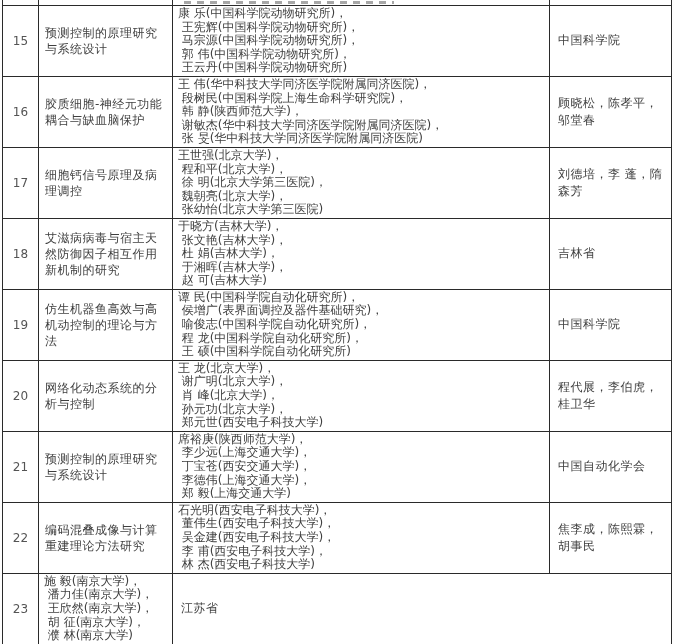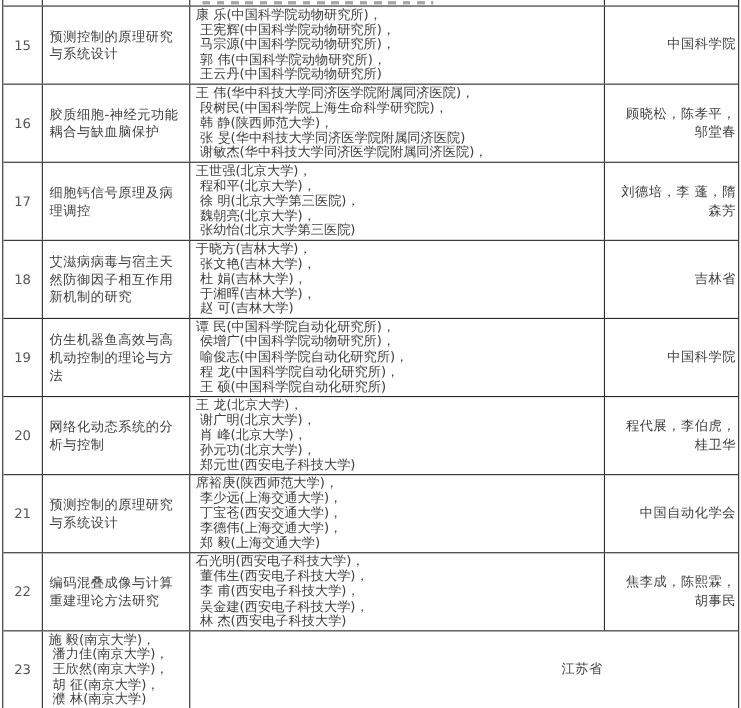--- a/index.html
+++ b/index.html
@@ -20,21 +20,21 @@
     border-bottom:1px solid #2a2a2a;
     min-height:69px;
   }
   .trow.partial-top { min-height:6px; border-bottom:1px solid #2a2a2a; }
 
   .cell {
     border-right:1px solid #2a2a2a;
     display:flex; flex-direction:column; justify-content:center;
     font-size:12px;
   }
-  .cell:last-child { border-right:none;text-align:right; }
+  .cell:last-child { border-right:none; }
 
   .cell-num { align-items:center; color:#545454; font-size:12px;text-align:right; }
   .cell-title { padding:2px 5px 2px 6px; line-height:16px; letter-spacing:0.5px; }
   .cell-people { padding:1px 2px 1px 5px; }
   .cell-people .person { line-height:13.6px; white-space:pre; overflow:hidden; }
   .cell-nominator { padding:2px 2px 2px 8px; line-height:17px; letter-spacing:0.5px; }
 
   
   .cut-fragment {
     align-self:flex-end; justify-self:start;
@@ -75,22 +75,22 @@
     <div class="cell cell-nominator">中国科学院</div>
   </div>
 
   <div class="trow">
     <div class="cell cell-num">16</div>
     <div class="cell cell-title">胶质细胞-神经元功能耦合与缺血脑保护</div>
     <div class="cell cell-people">
             <div class="person">王 伟(华中科技大学同济医学院附属同济医院)，</div>
             <div class="person"> 段树民(中国科学院上海生命科学研究院)，</div>
             <div class="person"> 韩 静(陕西师范大学)，</div>
+            <div class="person"> 谢敏杰(华中科技大学同济医学院附属同济医院)，</div>
             <div class="person"> 张 旻(华中科技大学同济医学院附属同济医院)</div>
-            <div class="person"> 谢敏杰(华中科技大学同济医学院附属同济医院)，</div>
           </div>
     <div class="cell cell-nominator">顾晓松，陈孝平，邬堂春</div>
   </div>
 
   <div class="trow">
     <div class="cell cell-num">17</div>
     <div class="cell cell-title">细胞钙信号原理及病理调控</div>
     <div class="cell cell-people">
             <div class="person">王世强(北京大学)，</div>
             <div class="person"> 程和平(北京大学)，</div>
@@ -112,21 +112,21 @@
             <div class="person"> 赵 可(吉林大学)</div>
           </div>
     <div class="cell cell-nominator">吉林省</div>
   </div>
 
   <div class="trow">
     <div class="cell cell-num">19</div>
     <div class="cell cell-title">仿生机器鱼高效与高机动控制的理论与方法</div>
     <div class="cell cell-people">
             <div class="person">谭 民(中国科学院自动化研究所)，</div>
-            <div class="person"> 侯增广(中国科学院动物研究所)，</div>
+            <div class="person"> 侯增广(表界面调控及器件基础研究)，</div>
             <div class="person"> 喻俊志(中国科学院自动化研究所)，</div>
             <div class="person"> 程 龙(中国科学院自动化研究所)，</div>
             <div class="person"> 王 硕(中国科学院自动化研究所)</div>
           </div>
     <div class="cell cell-nominator">中国科学院</div>
   </div>
 
   <div class="trow">
     <div class="cell cell-num">20</div>
     <div class="cell cell-title">网络化动态系统的分析与控制</div>
@@ -152,22 +152,22 @@
           </div>
     <div class="cell cell-nominator">中国自动化学会</div>
   </div>
 
   <div class="trow">
     <div class="cell cell-num">22</div>
     <div class="cell cell-title">编码混叠成像与计算重建理论方法研究</div>
     <div class="cell cell-people">
             <div class="person">石光明(西安电子科技大学)，</div>
             <div class="person"> 董伟生(西安电子科技大学)，</div>
+            <div class="person"> 吴金建(西安电子科技大学)，</div>
             <div class="person"> 李 甫(西安电子科技大学)，</div>
-            <div class="person"> 吴金建(西安电子科技大学)，</div>
             <div class="person"> 林 杰(西安电子科技大学)</div>
           </div>
     <div class="cell cell-nominator">焦李成，陈熙霖，胡事民</div>
   </div>
 
   <div class="trow">
     <div class="cell cell-num">23</div>
     <div class="cell cell-people">
             <div class="person">施 毅(南京大学)，</div>
             <div class="person"> 潘力佳(南京大学)，</div>

